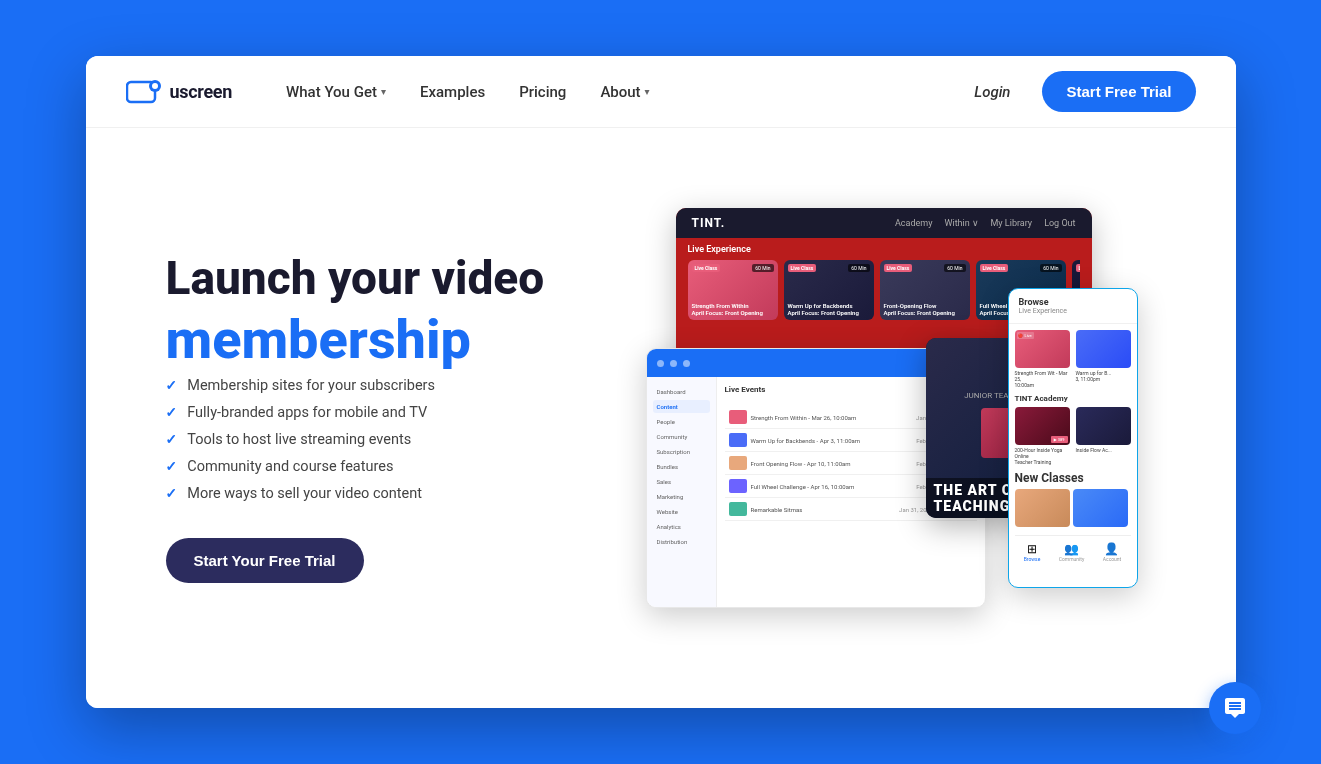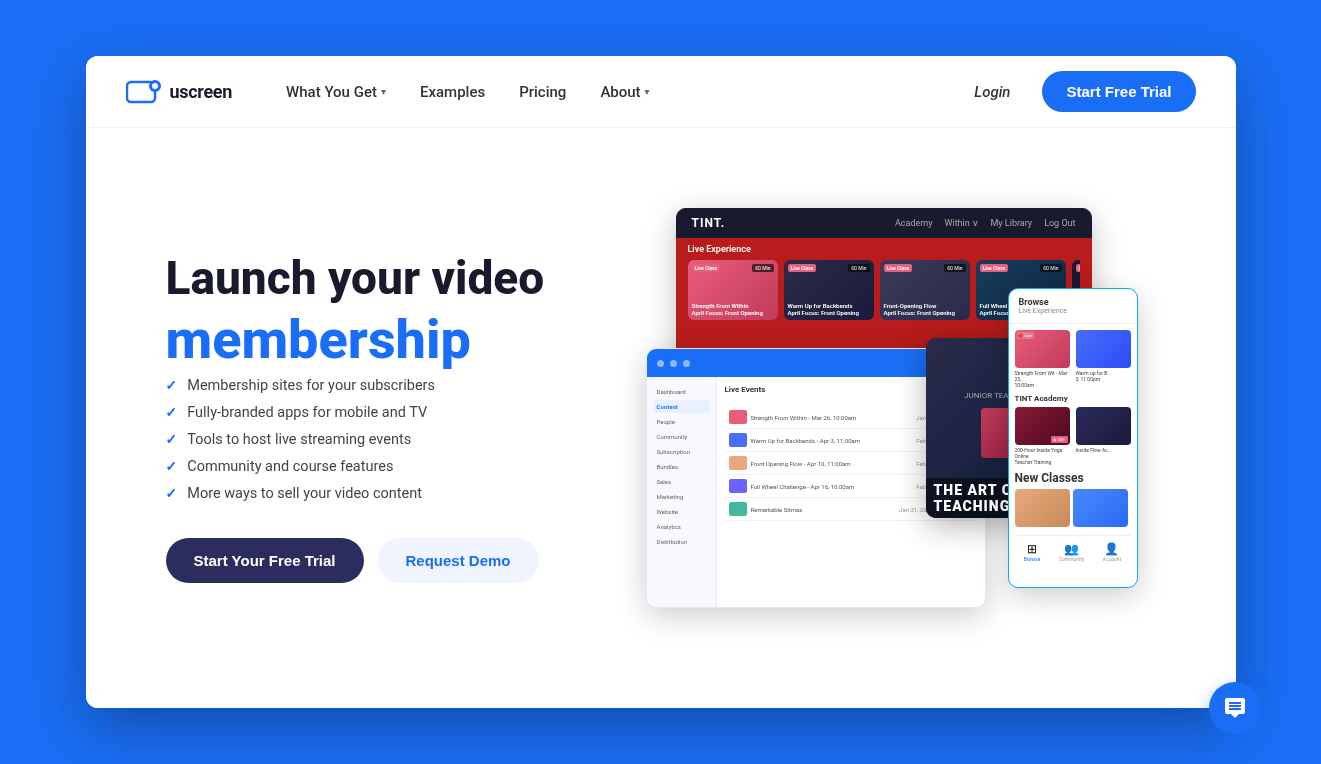--- a/index.html
+++ b/index.html
@@ -589,21 +589,20 @@
           <span>Community and course features</span>
         </li>
         <li>
           <span class="check-icon">✓</span>
           <span>More ways to sell your video content</span>
         </li>
       </ul>
 
       <div class="hero-buttons">
         <button class="btn-primary">Start Your Free Trial</button>
-        <button class="btn-secondary">Request Demo</button>
       </div>
     </div>
 
     <div class="hero-right">
       <div class="mockup-container">
 
         <div class="mockup-main">
           <div class="mockup-header">
             <span class="tint-logo">TINT.</span>
             <div class="mockup-nav">

